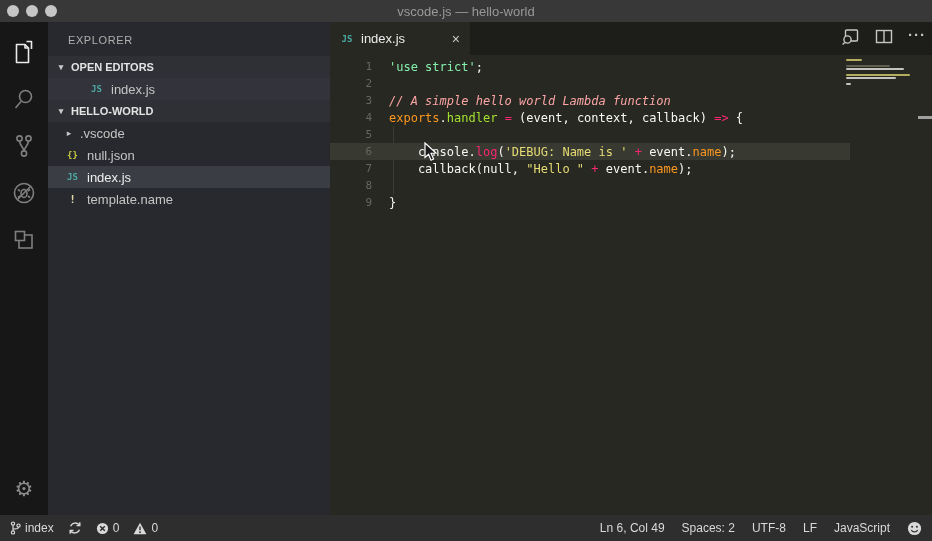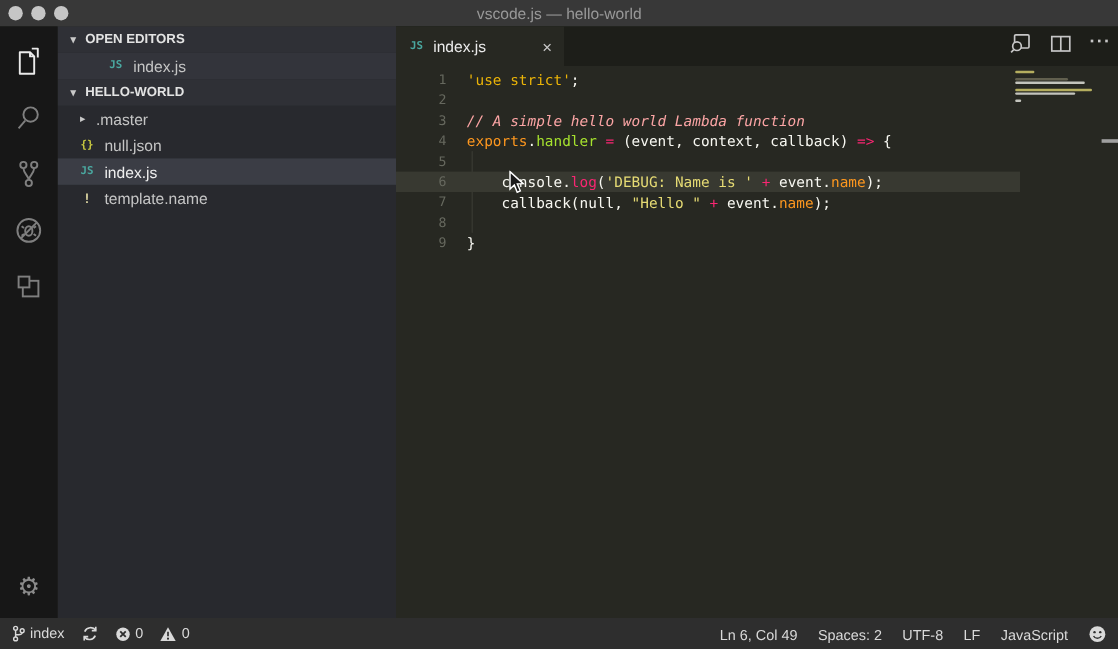--- a/index.html
+++ b/index.html
@@ -69,21 +69,21 @@
 
   .minimap{position:absolute;top:4px;right:24px;width:62px;}
   .mm-row{height:2px;margin-bottom:1px;border-radius:1px;}
   .overview-dash{position:absolute;top:61px;right:0;width:14px;height:3px;background:#a0a0a0;}
   .mouse-cursor{position:absolute;left:94px;top:87px;z-index:5;}
 
   
   .statusbar{height:26px;background:#2e2e2e;flex:none;display:flex;align-items:center;
              color:#d9d9d9;font-size:12px;padding:0 10px;}
   .sbar-left{display:flex;align-items:center;gap:14px;}
-  .sbar-right{margin-left:auto;display:flex;align-items:flex-end;gap:17px;}
+  .sbar-right{margin-left:auto;display:flex;align-items:center;gap:17px;}
   .sbar-item{display:flex;align-items:center;gap:4px;cursor:pointer;}
   .sbar-item svg{flex:none;}
 </style>
 </head>
 <body>
 
 <div class="window">
 
   <div class="titlebar">
     <div class="lights">
@@ -147,37 +147,38 @@
         </span>
       </div>
       <div class="ab-bottom">
         <div class="ab-item" style="height:24px">
           <span class="gear">⚙</span>
         </div>
       </div>
     </div>
 
     <div class="sidebar">
+      <div class="sb-title">EXPLORER</div>
 
       <div class="sb-section">
         <span class="twisty">▾</span>
         <span>OPEN EDITORS</span>
       </div>
       <div class="sb-row active-editor oe-indent">
         <span class="file-ic" style="color:#4aa8a0">JS</span>
         <span>index.js</span>
       </div>
 
       <div class="sb-section">
         <span class="twisty">▾</span>
         <span>HELLO-WORLD</span>
       </div>
       <div class="sb-row tree-indent">
         <span class="twisty">▸</span>
-        <span>.master</span>
+        <span>.vscode</span>
       </div>
       <div class="sb-row tree-indent">
         <span class="file-ic" style="color:#cbcb41">{}</span>
         <span>null.json</span>
       </div>
       <div class="sb-row selected tree-indent">
         <span class="file-ic" style="color:#4aa8a0">JS</span>
         <span>index.js</span>
       </div>
       <div class="sb-row tree-indent">
@@ -209,21 +210,21 @@
           </span>
           <span class="dots">···</span>
         </div>
       </div>
 
       <div class="editor">
         <div class="indent-guide"></div>
         <div class="lines" id="code-lines">
             <div class="line">
               <span class="gutter">1</span>
-              <span class="code"><span style="color: #eab308;">'use strict'</span><span style="color: rgb(248, 248, 242);">;</span></span>
+              <span class="code"><span style="color: #86efac;">'use strict'</span><span style="color: rgb(248, 248, 242);">;</span></span>
             </div>
             <div class="line">
               <span class="gutter">2</span>
               <span class="code"></span>
             </div>
             <div class="line">
               <span class="gutter">3</span>
               <span class="code"><span class="italic" style="color: #fca5a5;">// A simple hello world Lambda function</span></span>
             </div>
             <div class="line">

